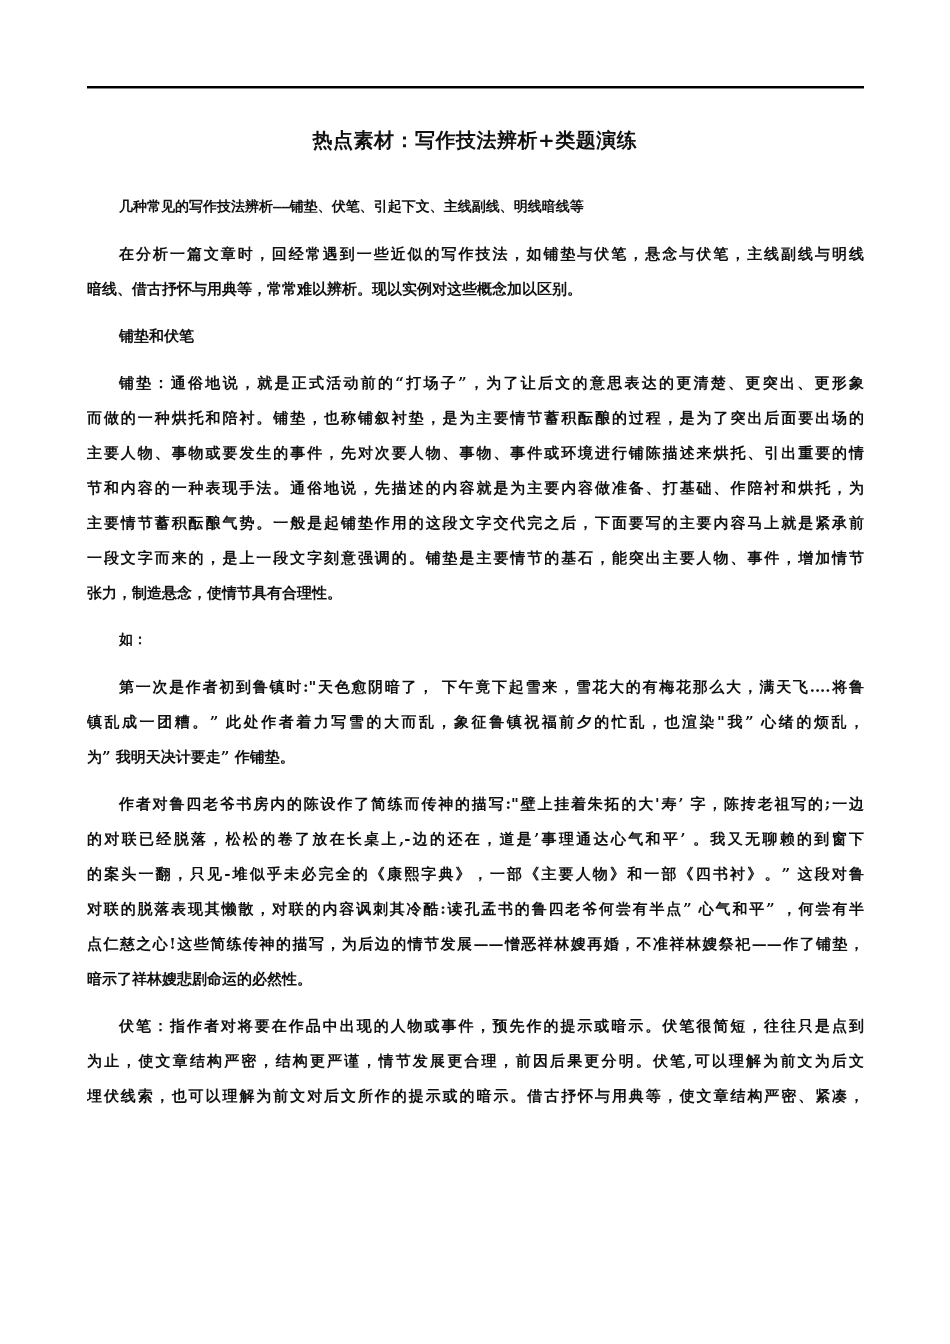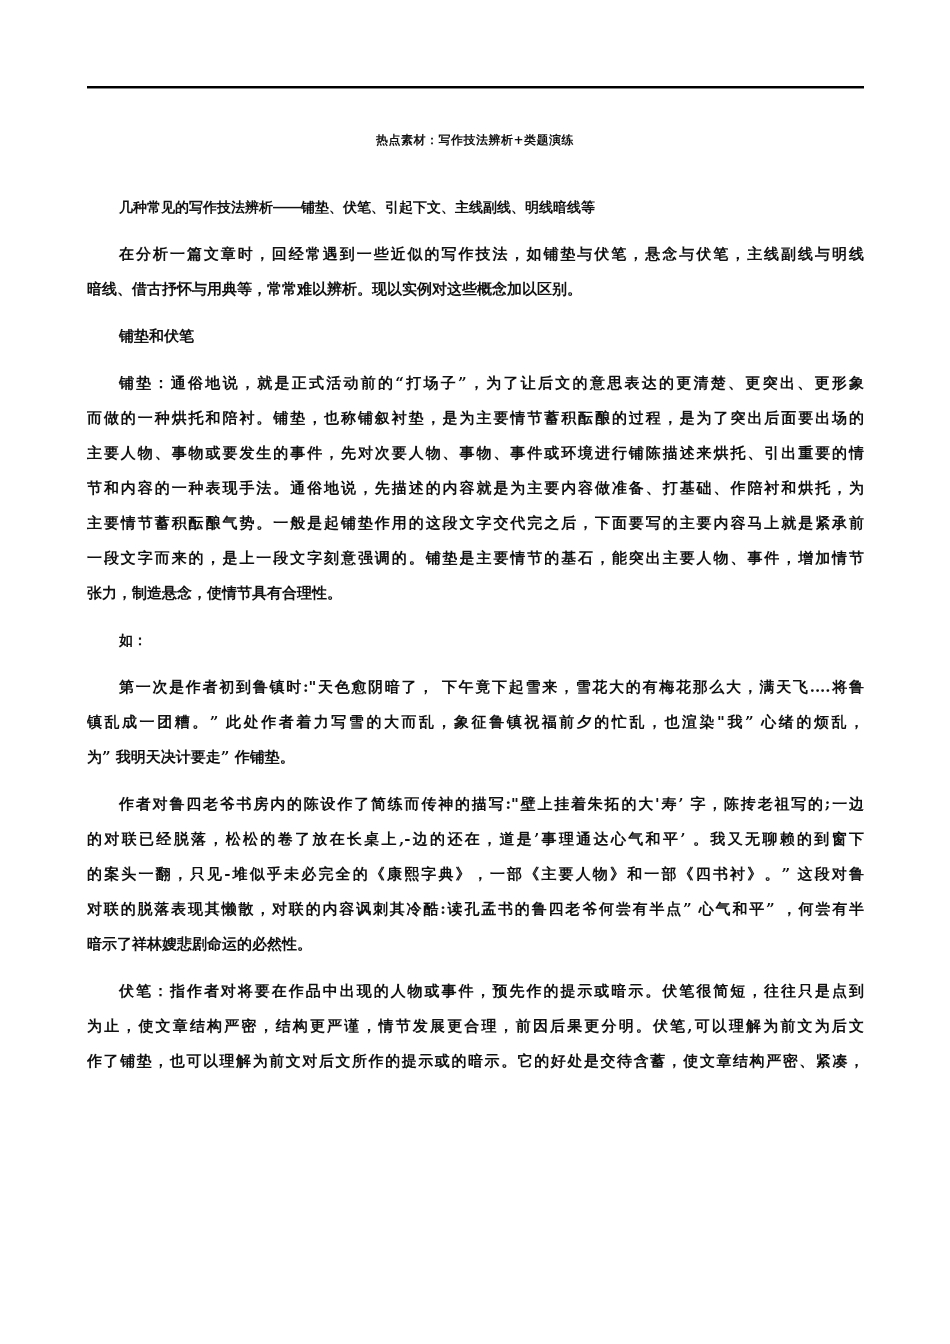--- a/index.html
+++ b/index.html
@@ -25,21 +25,21 @@
       border-bottom: 1px solid #888888;
     }
     .doc-title {
       position: absolute;
       left: 0;
       top: 126px;
       width: 950px;
       text-align: center;
       font-family: "DejaVu Sans", "Liberation Sans", sans-serif;
       font-weight: bold;
-      font-size: 12px;
+      font-size: 20px;
       line-height: 28px;
       letter-spacing: 0.5px;
     }
     .content {
       position: absolute;
       left: 87px;
       top: 190px;
       width: 777px;
     }
     .line {
@@ -52,21 +52,21 @@
       overflow: hidden;
       font-weight: bold;
     }
     .line.last {
       text-align-last: left;
     }
     .indent {
       padding-left: 32px;
     }
     .bold {
-      font-family: Liberation Sans, sans-serif;
+      font-family: Liberation Mono, monospace;
       font-weight: bold;
       font-size: 14px;
     }
     .para {
       margin-bottom: 12px;
     }
   </style>
 </head>
 <body>
 
@@ -106,22 +106,23 @@
     <div class="line indent">第一次是作者初到鲁镇时:"天色愈阴暗了，  下午竟下起雪来，雪花大的有梅花那么大，满天飞....将鲁</div>
     <div class="line">镇乱成一团糟。” 此处作者着力写雪的大而乱，象征鲁镇祝福前夕的忙乱，也渲染"我” 心绪的烦乱，</div>
     <div class="line last">为” 我明天决计要走” 作铺垫。</div>
   </div>
 
   <div class="para">
     <div class="line indent">作者对鲁四老爷书房内的陈设作了简练而传神的描写:"壁上挂着朱拓的大'寿’ 字，陈抟老祖写的;一边</div>
     <div class="line">的对联已经脱落，松松的卷了放在长桌上,-边的还在，道是’事理通达心气和平’  。我又无聊赖的到窗下</div>
     <div class="line">的案头一翻，只见-堆似乎未必完全的《康熙字典》，一部《主要人物》和一部《四书衬》。” 这段对鲁</div>
     <div class="line">对联的脱落表现其懒散，对联的内容讽刺其冷酷:读孔孟书的鲁四老爷何尝有半点” 心气和平” ，何尝有半</div>
+    <div class="line">点仁慈之心!这些简练传神的描写，为后边的情节发展——憎恶祥林嫂再婚，不准祥林嫂祭祀——作了铺垫，</div>
     <div class="line last">暗示了祥林嫂悲剧命运的必然性。</div>
   </div>
 
   <div class="para">
     <div class="line indent">伏笔：指作者对将要在作品中出现的人物或事件，预先作的提示或暗示。伏笔很简短，往往只是点到</div>
     <div class="line">为止，使文章结构严密，结构更严谨，情节发展更合理，前因后果更分明。伏笔,可以理解为前文为后文</div>
-    <div class="line">作了铺垫，也可以理解为前文对后文所作的提示或的暗示。它的好处是交待含蓄，使文章结构严密、紧凑，</div>
+    <div class="line">埋伏线索，也可以理解为前文对后文所作的提示或的暗示。借古抒怀与用典等，使文章结构严密、紧凑，</div>
   </div>
 
 </div>
 
 </body></html>

